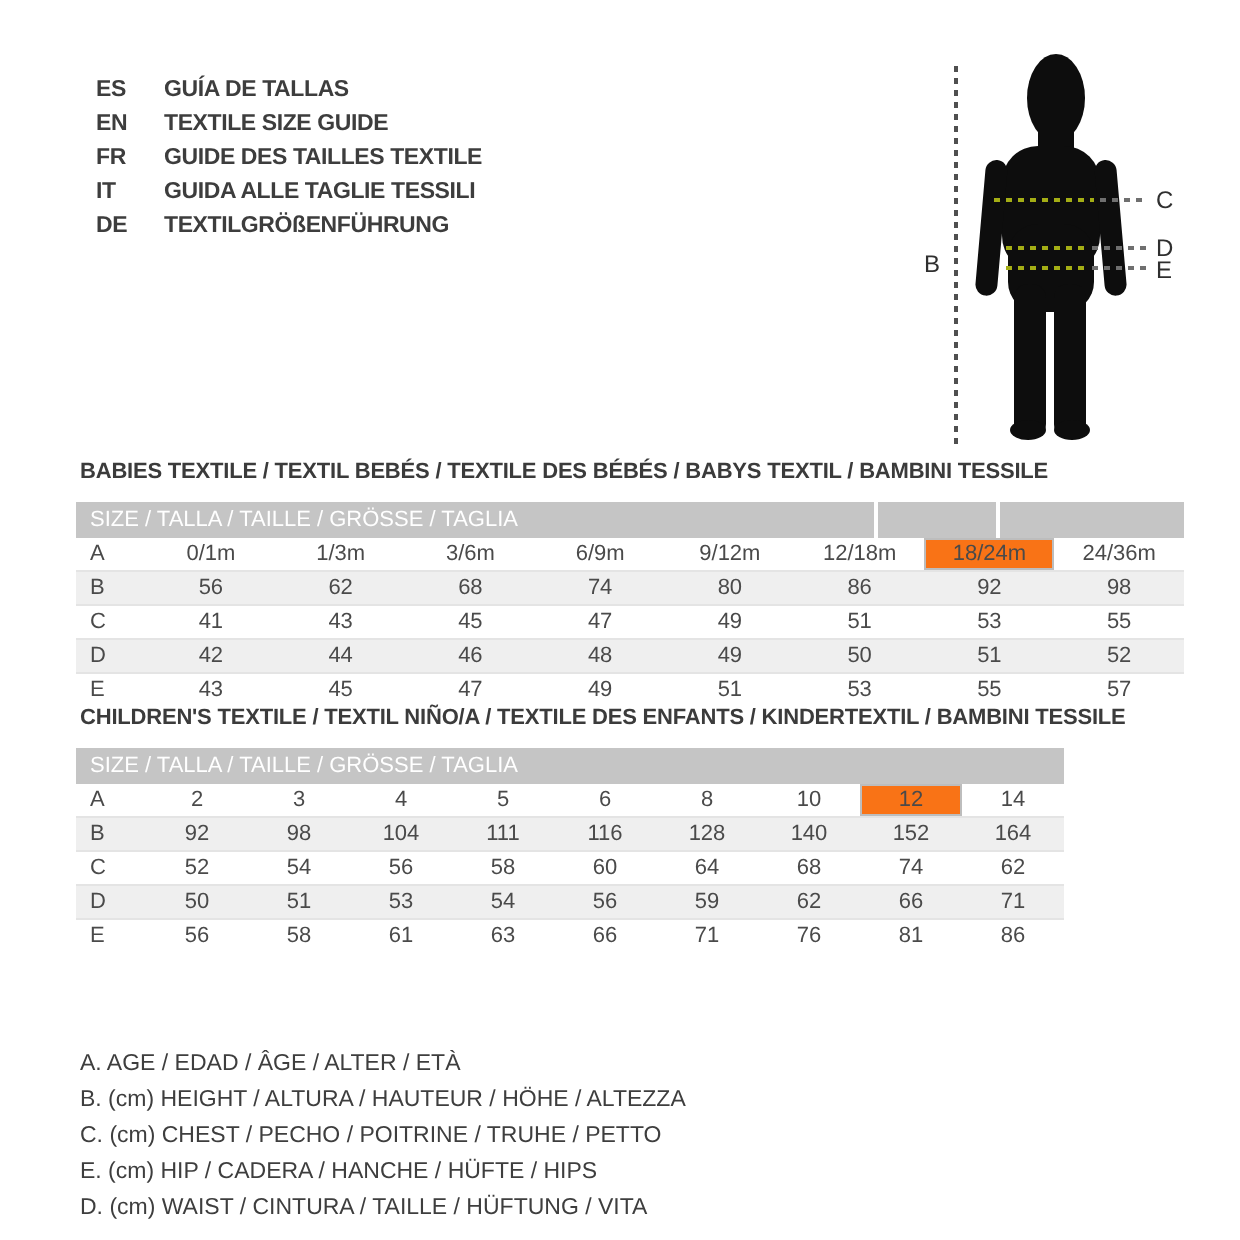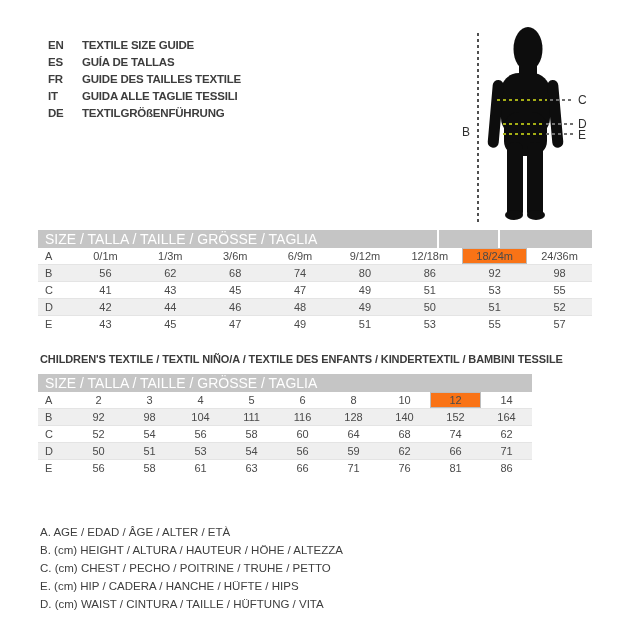--- a/index.html
+++ b/index.html
@@ -18,21 +18,21 @@
   .hdots{position:absolute;height:2px;}
   .dot-green{background:repeating-linear-gradient(90deg,#A4AE15 0 3px,transparent 3px 6px);}
   .dot-gray{background:repeating-linear-gradient(90deg,#6f6f6f 0 3px,transparent 3px 6px);}
   .mlabel{position:absolute;font-size:12px;line-height:12px;color:#2f2f2f;}
 
   
   .tbl-section{position:absolute;left:38px;}
   .babies{top:230px;width:554px;}
   .children{top:353px;width:554px;}
   .tbl-title{margin:0 0 9px 2px;font-size:11px;font-weight:700;color:#3b3b3b;letter-spacing:-0.1px;white-space:nowrap;}
-  .band{height:18px;background:#C5C5C5;color:#fff;font-size:14px;line-height:18px;padding-left:7px;position:relative;box-sizing:border-box;}
+  .band{height:18px;background:#C5C5C5;color:#fff;font-size:11px;line-height:18px;padding-left:7px;position:relative;box-sizing:border-box;}
   .babies .band{width:554px;}
   .children .band{width:494px;}
   .band-cut{position:absolute;top:0;width:2px;height:18px;background:#fff;}
   .cut1{left:399px;} .cut2{left:460px;}
   table{border-collapse:collapse;table-layout:fixed;}
   .babies table{width:554px;}
   .children table{width:494px;}
   td{height:16px;font-size:11px;color:#4a4a4a;text-align:center;padding:0;white-space:nowrap;}
   td.letter{width:28px;text-align:left;padding-left:7px;}
   tbody tr:nth-child(even) td{background:#efefef;border-top:1px solid #e4e4e4;border-bottom:1px solid #e4e4e4;}
@@ -42,26 +42,26 @@
   .legend{position:absolute;left:40px;top:503px;margin-top:20px;}
   .legend-line{height:18px;line-height:18px;font-size:11.5px;color:#3e3e3e;white-space:nowrap;}
 </style>
 </head>
 <body>
 
 <div class="stage">
 
   <div class="langs">
       <div class="lang-row">
+        <span class="lang-code">ES</span>
+        <span class="lang-label">GUÍA DE TALLAS</span>
+      </div>
+      <div class="lang-row">
         <span class="lang-code">EN</span>
         <span class="lang-label">TEXTILE SIZE GUIDE</span>
-      </div>
-      <div class="lang-row">
-        <span class="lang-code">ES</span>
-        <span class="lang-label">GUÍA DE TALLAS</span>
       </div>
       <div class="lang-row">
         <span class="lang-code">FR</span>
         <span class="lang-label">GUIDE DES TAILLES TEXTILE</span>
       </div>
       <div class="lang-row">
         <span class="lang-code">IT</span>
         <span class="lang-label">GUIDA ALLE TAGLIE TESSILI</span>
       </div>
       <div class="lang-row">
@@ -92,20 +92,21 @@
     <div class="hdots dot-gray" style="left:106px;top:113px;width:28px;"></div>
     <div class="hdots dot-green" style="left:63px;top:123px;width:42px;"></div>
     <div class="hdots dot-gray" style="left:106px;top:123px;width:28px;"></div>
     <span class="mlabel" style="left:22px;top:116px;">B</span>
     <span class="mlabel" style="left:138px;top:84px;">C</span>
     <span class="mlabel" style="left:138px;top:108px;">D</span>
     <span class="mlabel" style="left:138px;top:119px;">E</span>
   </div>
 
   <section class="tbl-section babies">
+    <h3 class="tbl-title">BABIES TEXTILE / TEXTIL BEBÉS / TEXTILE DES BÉBÉS / BABYS TEXTIL / BAMBINI TESSILE</h3>
     <div class="band">
       <span>SIZE / TALLA / TAILLE / GRÖSSE / TAGLIA</span>
       <i class="band-cut cut1"></i>
       <i class="band-cut cut2"></i>
     </div>
     <table>
         <tbody>
           <tr>
             <td class="letter">A</td>
             <td>0/1m</td>

